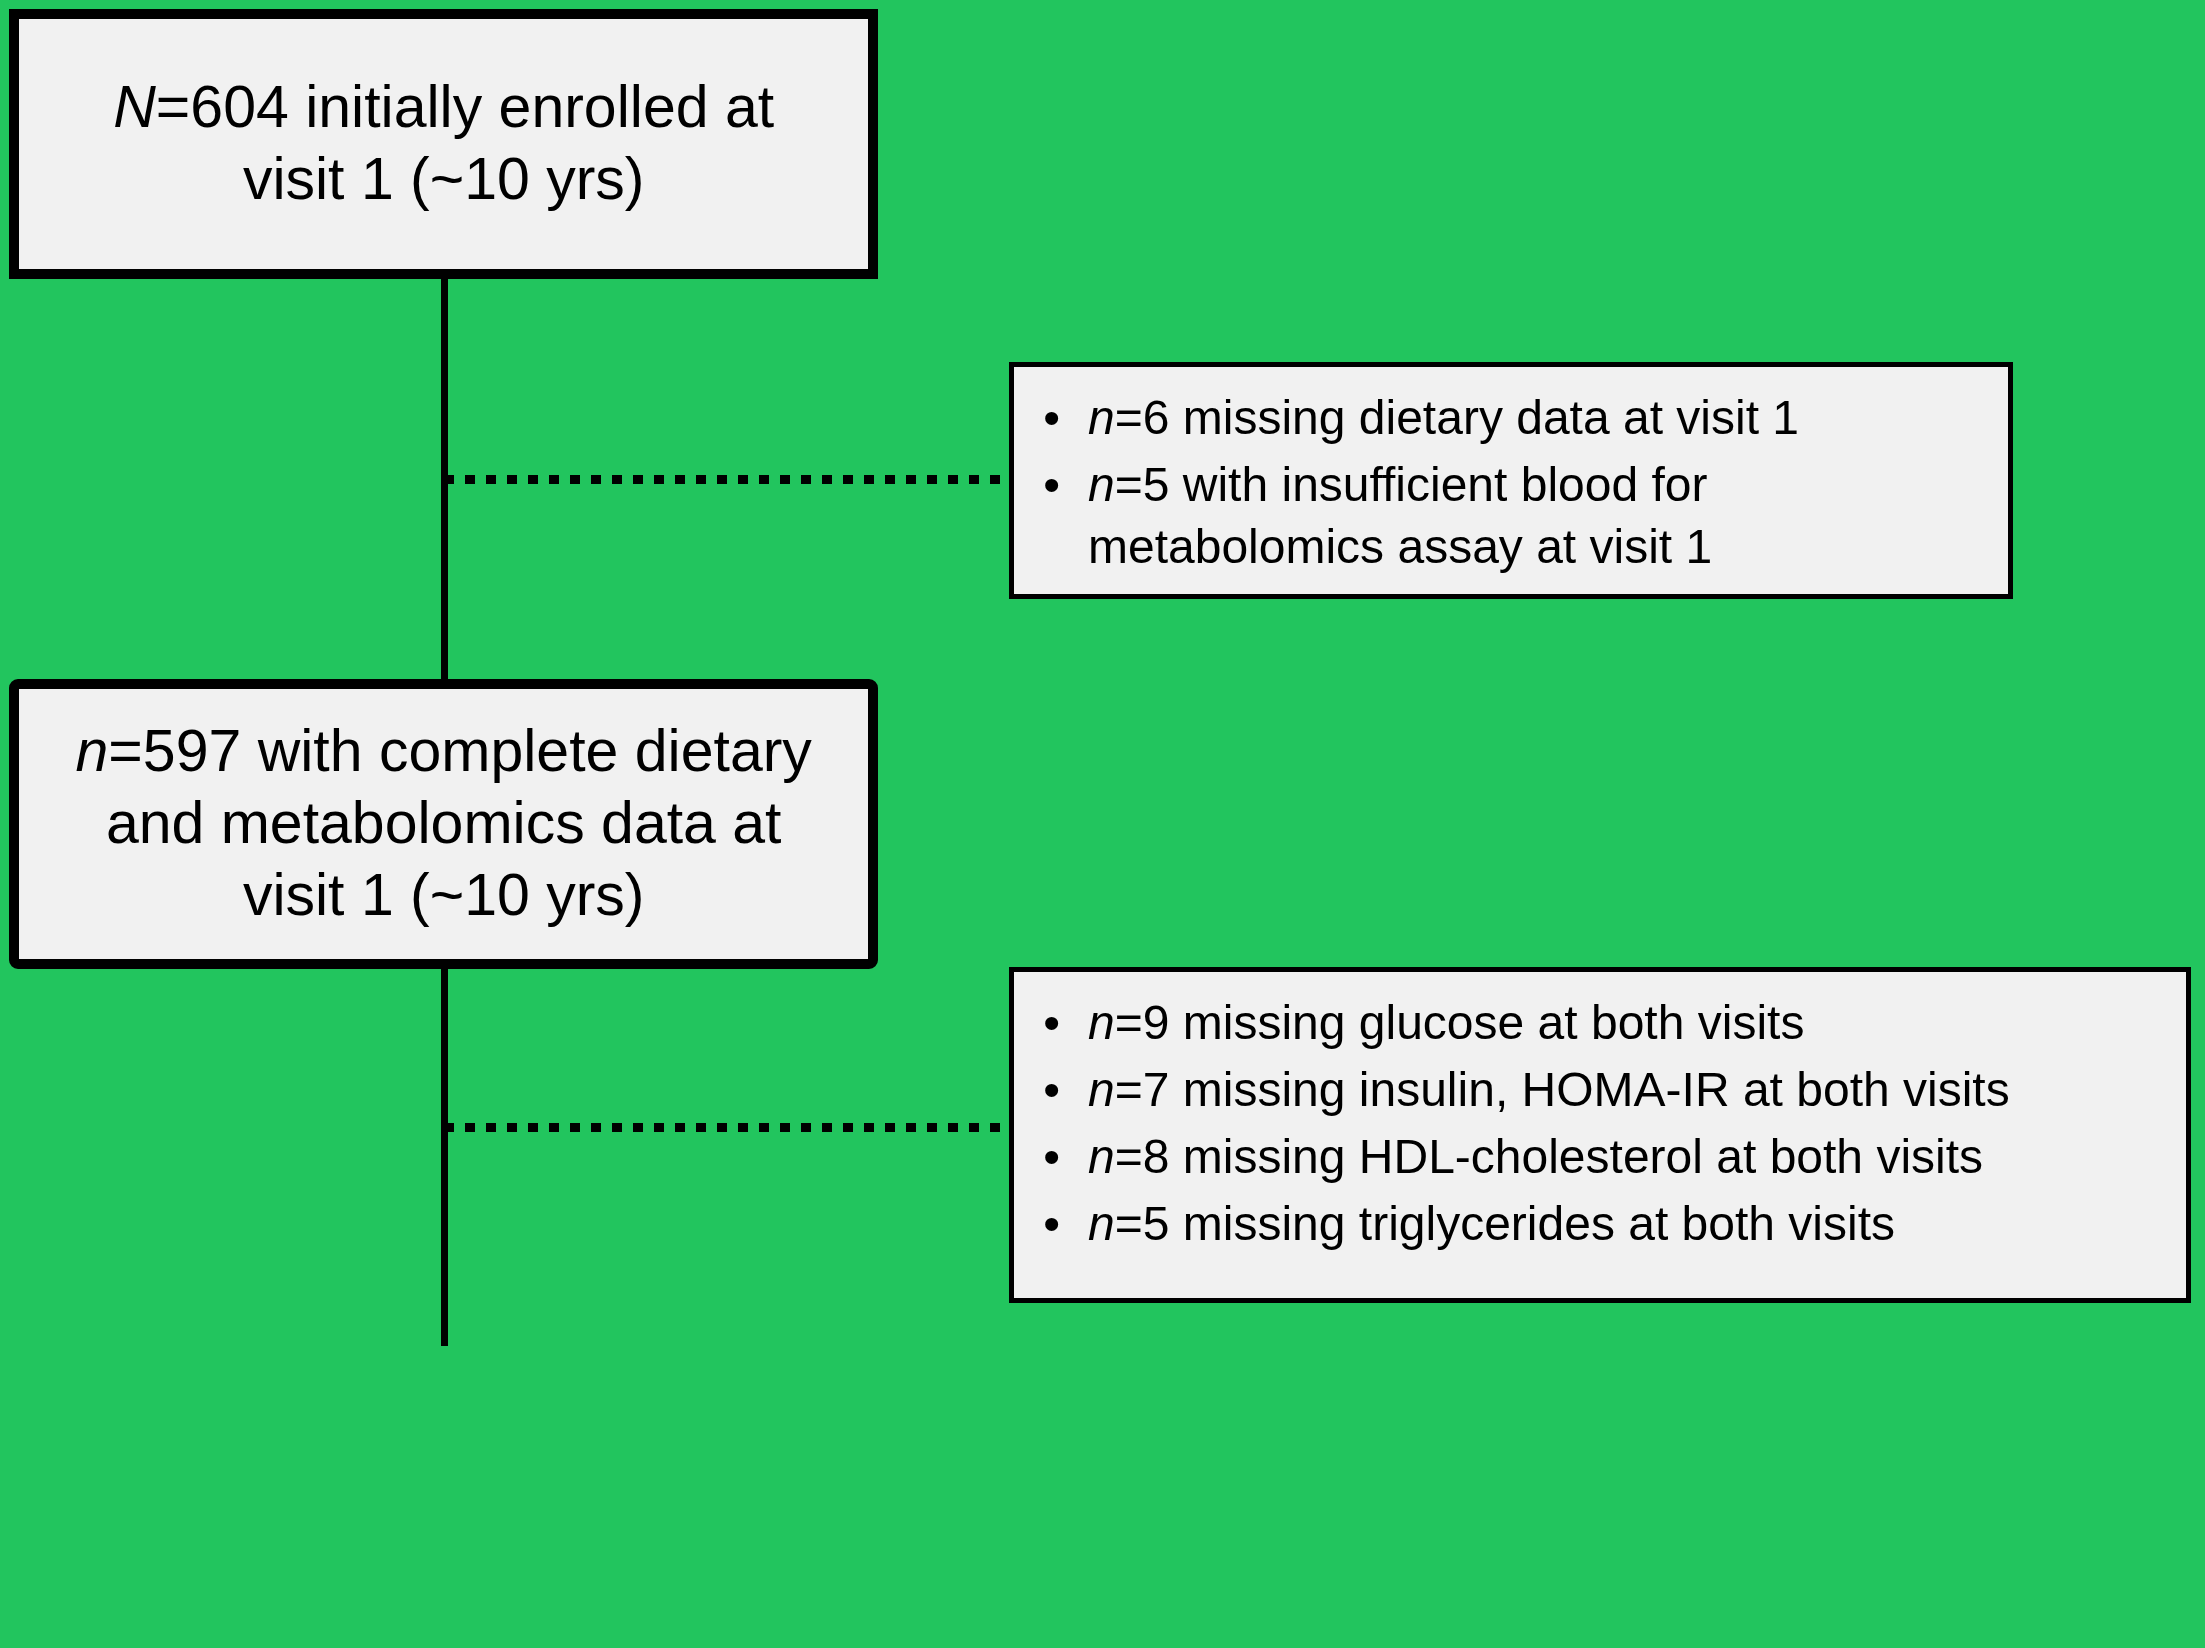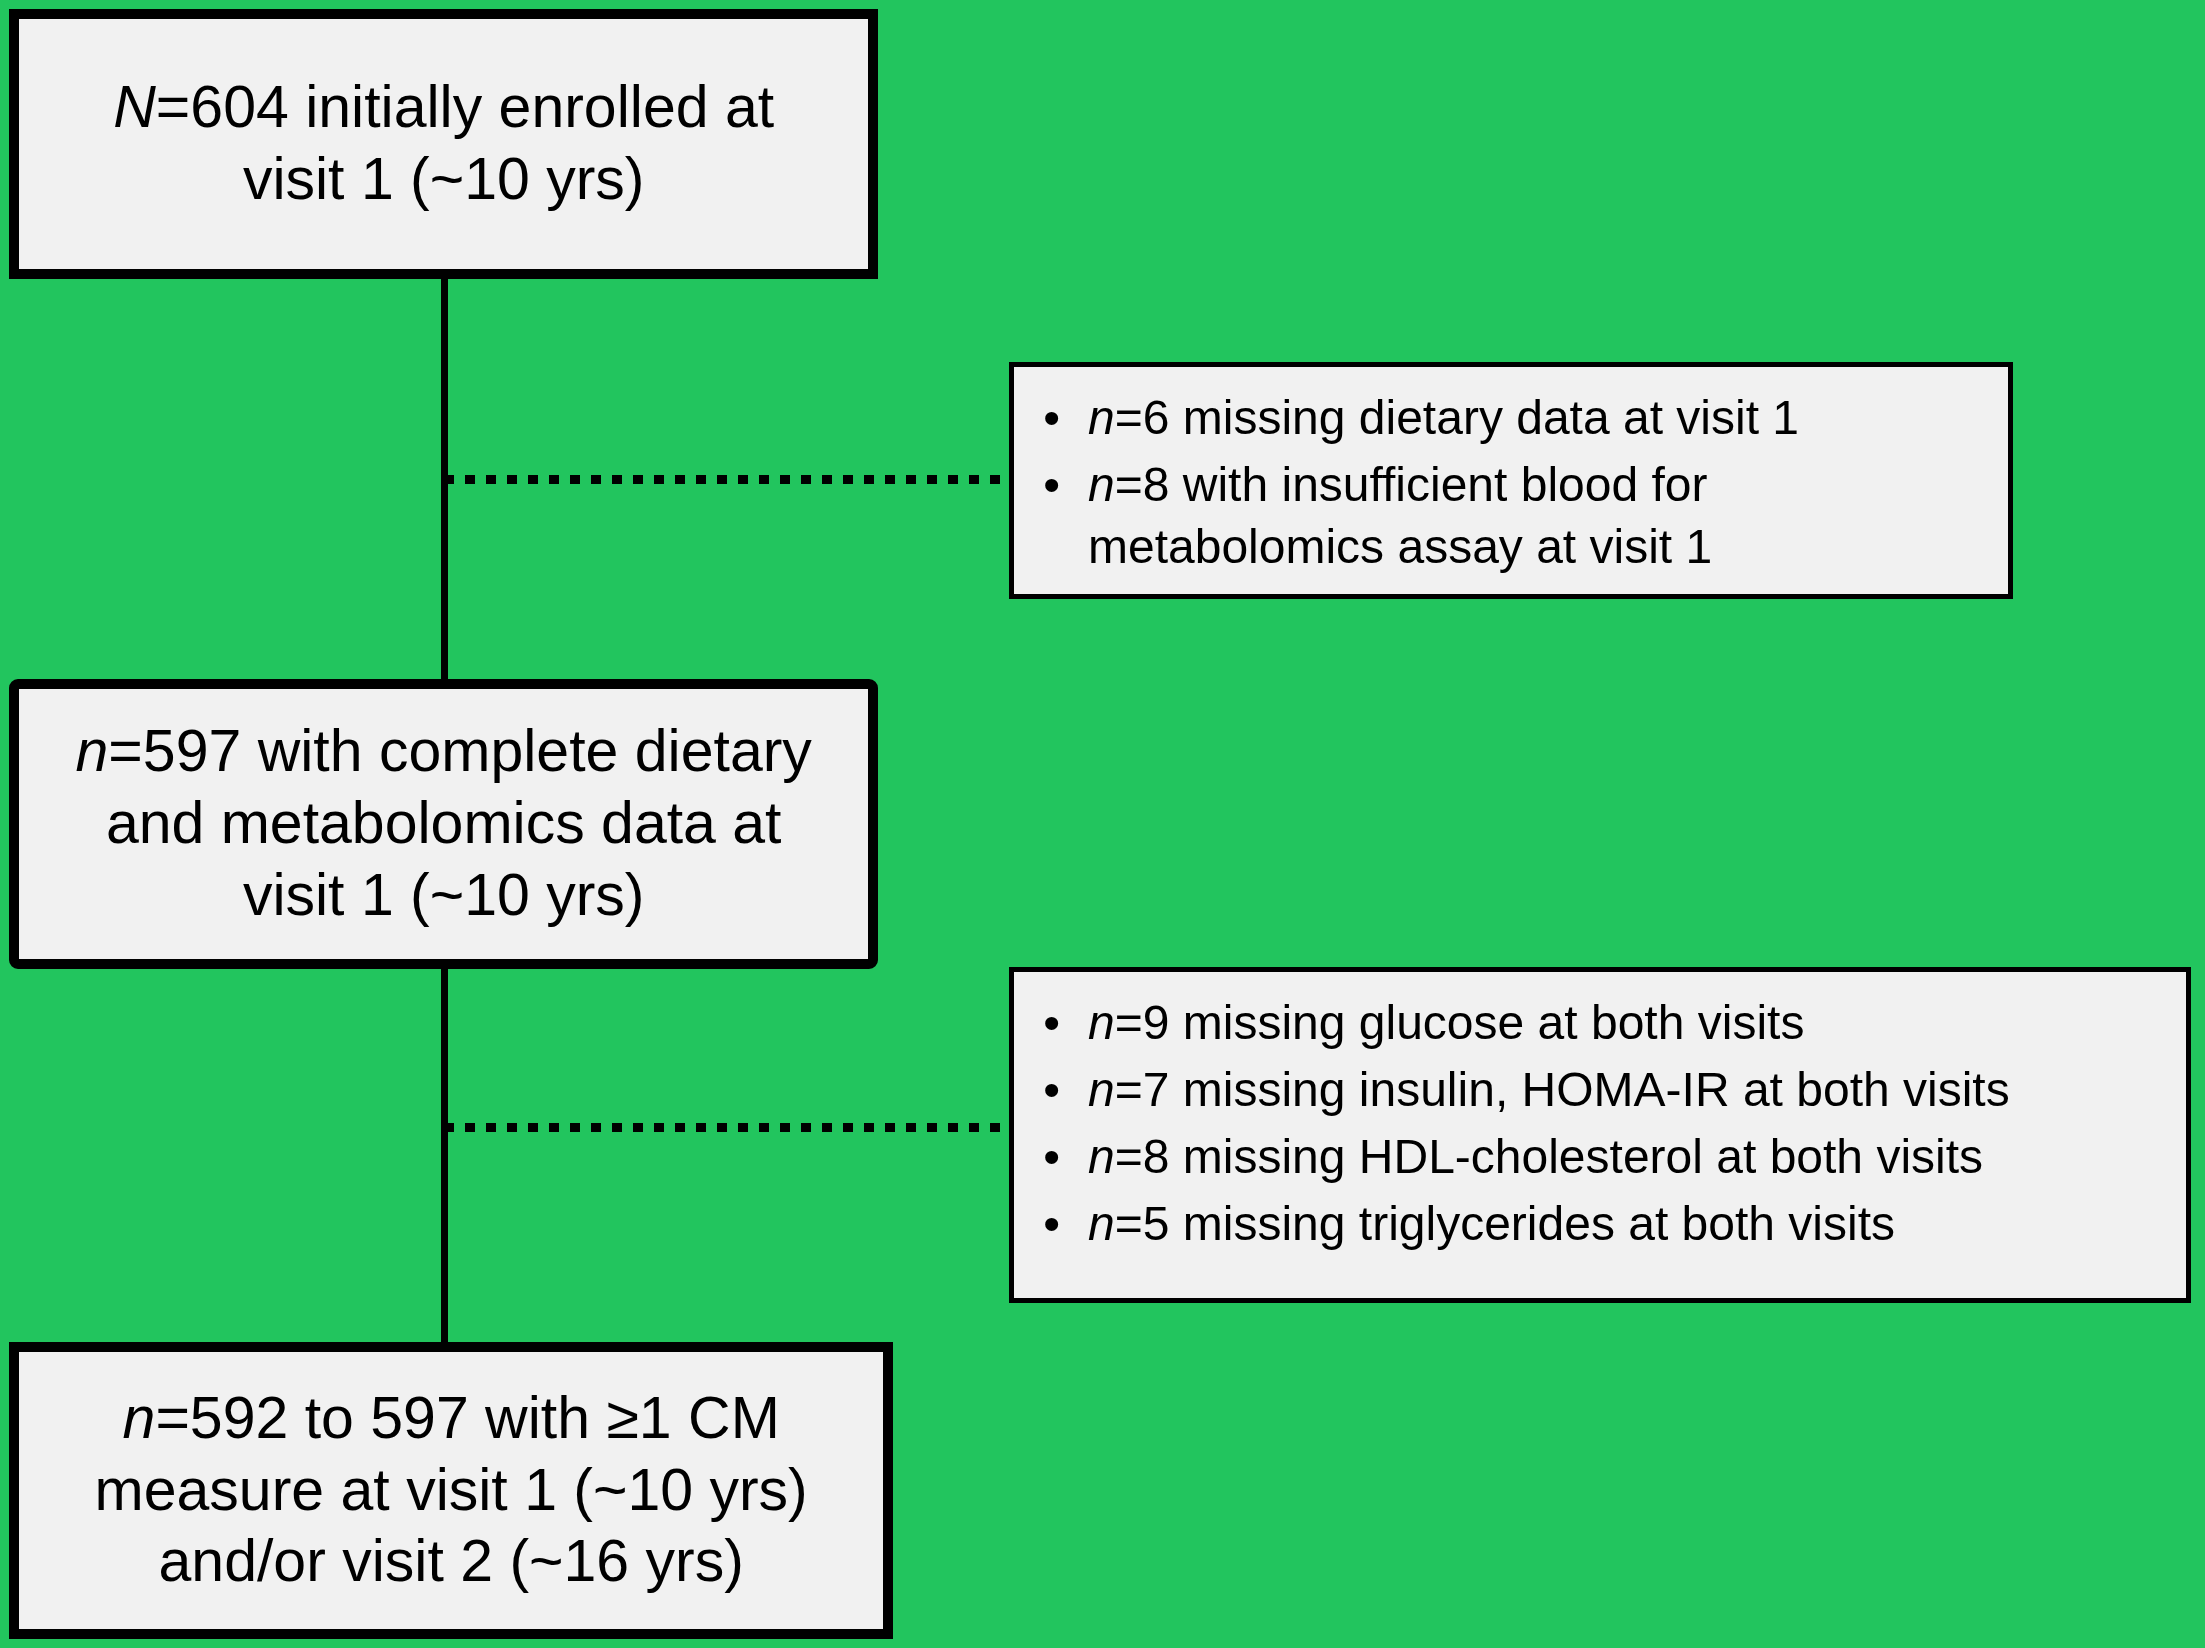--- a/index.html
+++ b/index.html
@@ -100,21 +100,21 @@
 visit 1 (~10 yrs)</span></span>
   </div>
 
   <div class="v-line" style="left:441px; top:277px; height:404px;"></div>
 
   <div class="dot-line" style="left:444px; top:475px; width:570px;"></div>
 
   <div class="note-box" style="left:1009px; top:362px; width:1004px; height:237px;">
     <ul class="note-list">
       <li><span class="bullet">•</span><span class="var">n</span><span>=6 missing dietary data at visit 1</span></li>
-      <li><span class="bullet">•</span><span class="var">n</span><span>=8 with insufficient blood for
+      <li><span class="bullet">•</span><span class="var">n</span><span>=5 with insufficient blood for
 metabolomics assay at visit 1</span></li>
     </ul>
   </div>
 
   <div class="flow-box" style="left:9.2px; top:679px; width:869px; height:290px;border-radius:9px;">
     <span class="txt"><span class="var">n</span><span>=597 with complete dietary
 and metabolomics data at
 visit 1 (~10 yrs)</span></span>
   </div>
 
@@ -124,20 +124,15 @@
 
   <div class="note-box" style="left:1009px; top:967px; width:1182px; height:336px;">
     <ul class="note-list">
       <li><span class="bullet">•</span><span class="var">n</span><span>=9 missing glucose at both visits</span></li>
       <li><span class="bullet">•</span><span class="var">n</span><span>=7 missing insulin, HOMA-IR at both visits</span></li>
       <li><span class="bullet">•</span><span class="var">n</span><span>=8 missing HDL-cholesterol at both visits</span></li>
       <li><span class="bullet">•</span><span class="var">n</span><span>=5 missing triglycerides at both visits</span></li>
     </ul>
   </div>
 
-  <div class="flow-box" style="left:9.2px; top:1342px; width:884px; height:297px;">
-    <span class="txt"><span class="var">n</span><span>=592 to 597 with ≥1 CM
-measure at visit 1 (~10 yrs)
-and/or visit 2 (~16 yrs)</span></span>
-  </div>
 
 </div>
 
 
 </body></html>

